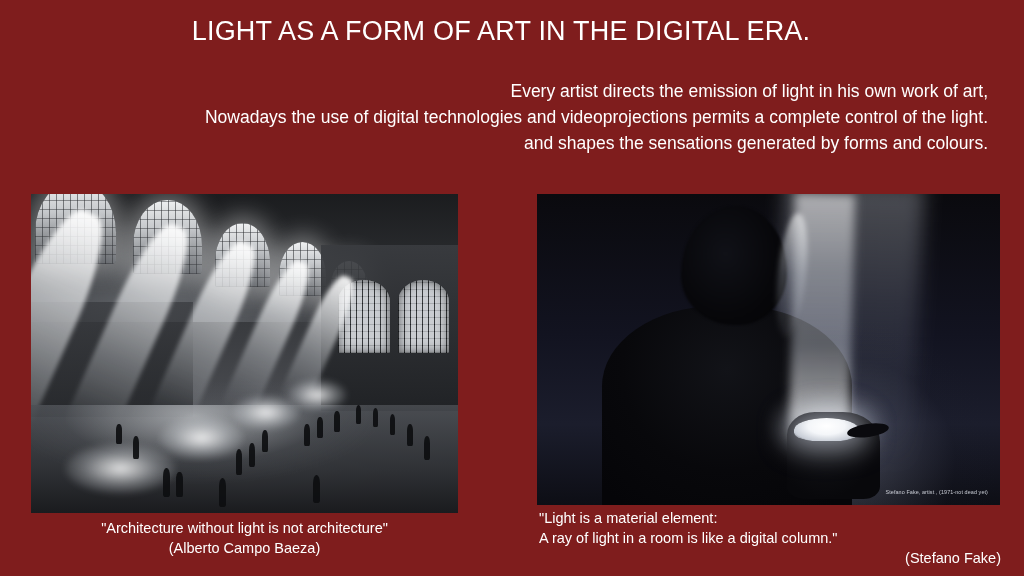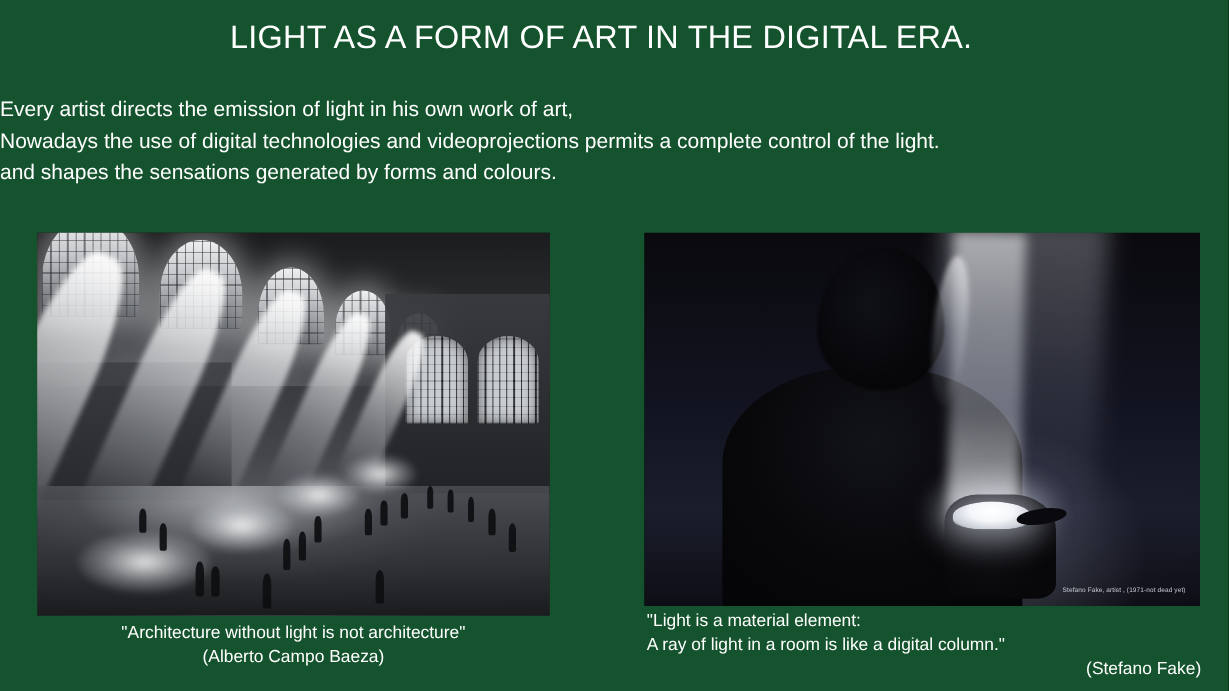--- a/index.html
+++ b/index.html
@@ -13,21 +13,21 @@
     height: 576px;
     overflow: hidden;
     font-family: "Liberation Sans", sans-serif;
     color: #ffffff;
     position: relative;
   }
 
   .slide {
     position: absolute;
     inset: 0;
-    background: #14532d;
+    background: #7f1d1d;
     padding-left: 31px;
   }
 
   
   .slide-title {
     position: absolute;
     left: 0;
     top: 16px;
     width: 1024px;
     text-align: center;
@@ -38,21 +38,21 @@
     white-space: nowrap;
     transform: translateX(-11px);
   }
 
   
   .body-block {
     position: absolute;
     left: 0;
     top: 78px;
     width: 988px;
-    text-align: left;
+    text-align: right;
   }
   .body-line {
     display: block;
     font-size: 17.5px;
     line-height: 26px;
     color: #ffffff;
     white-space: nowrap;
   }
 
   

